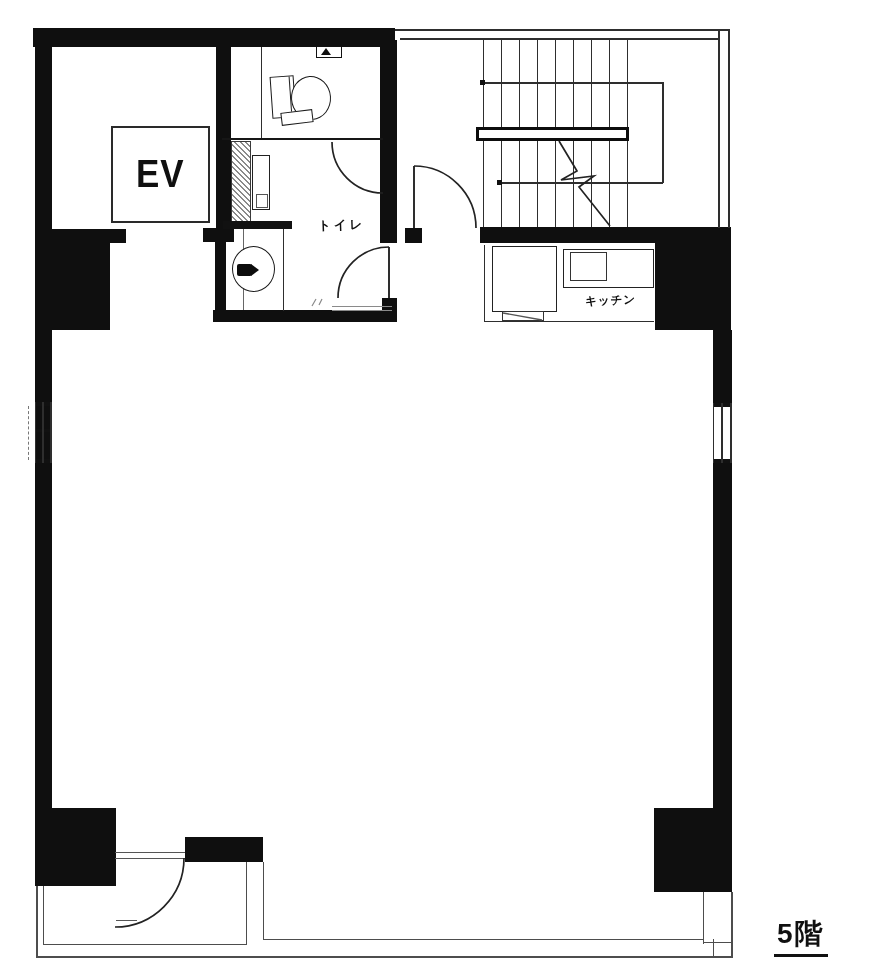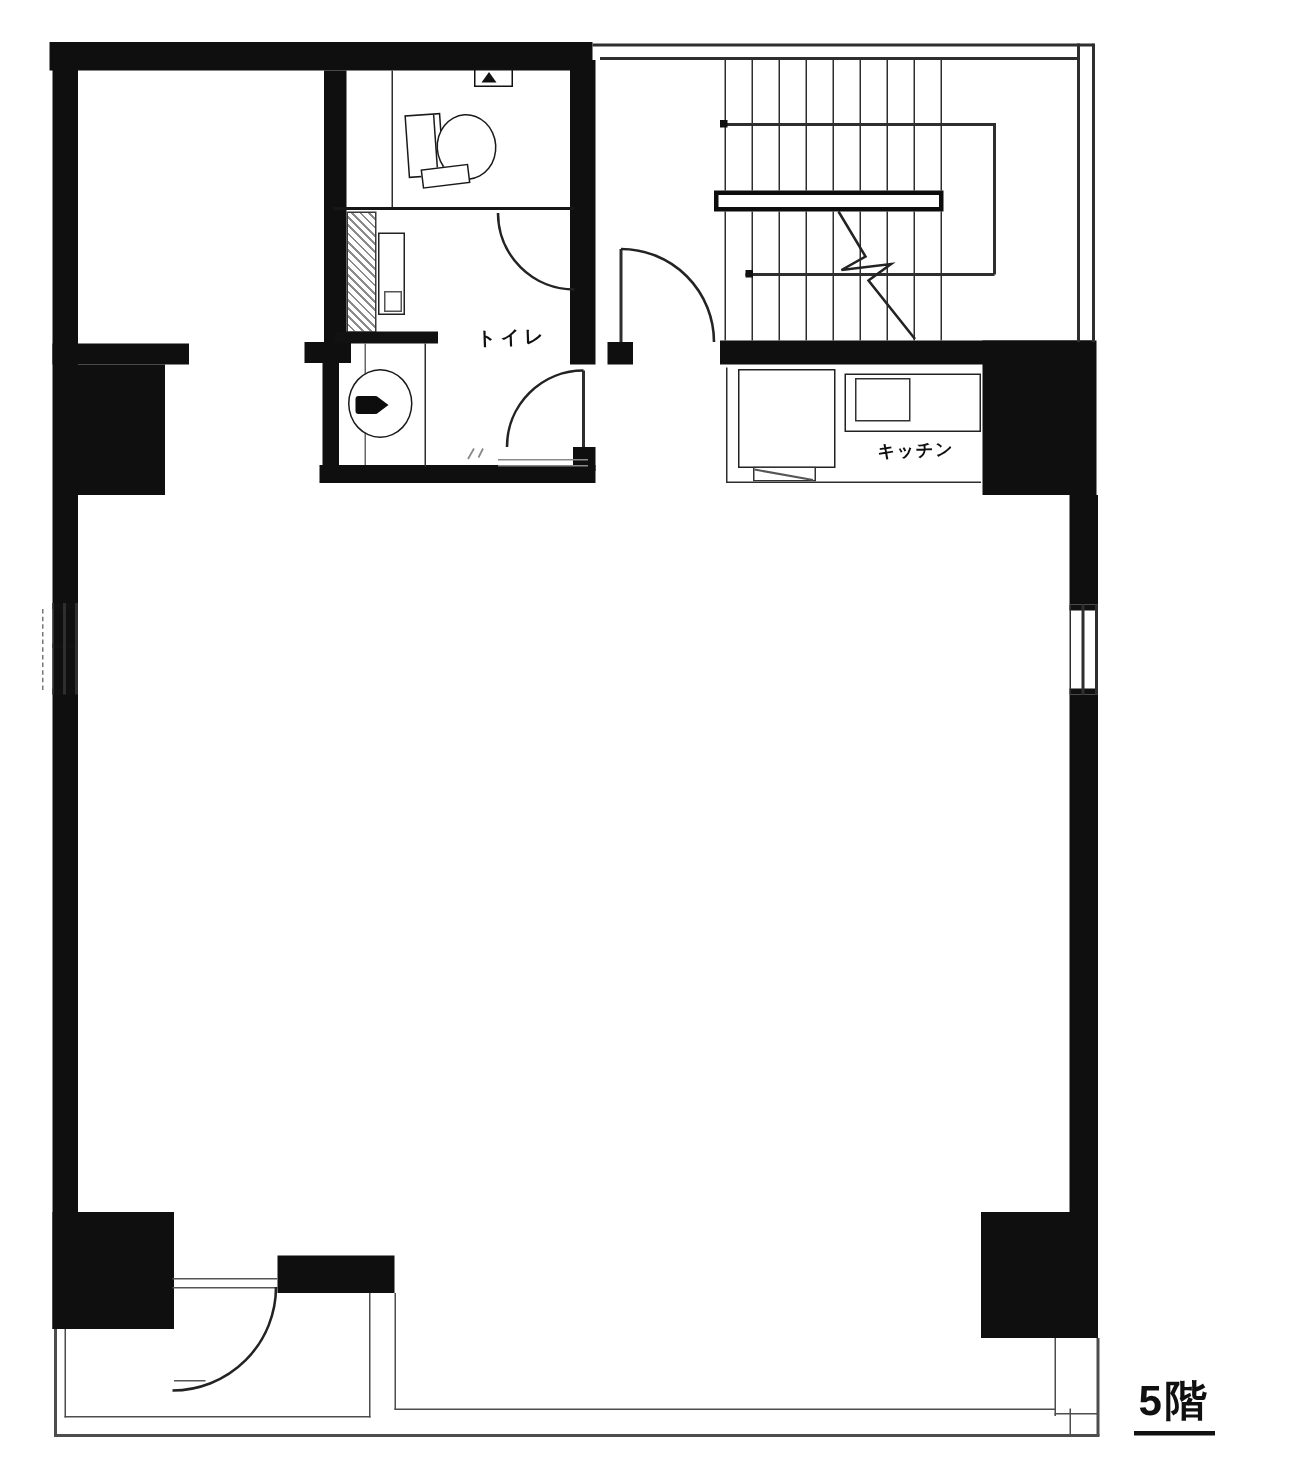--- a/index.html
+++ b/index.html
@@ -96,20 +96,23 @@
   <div class="ln" style="left:413px;top:166px;width:1.5px;height:62px"></div>
   <div class="ln" style="left:388px;top:247px;width:1.5px;height:51px"></div>
 
   <div class="ln" style="left:484px;top:245px;width:1.4px;height:77px"></div>
   <div class="ln" style="left:484px;top:321px;width:170px;height:1.4px"></div>
   <div class="box" style="left:492px;top:246px;width:65px;height:66px;border:1.5px solid #222"></div>
   <div class="box" style="left:502px;top:311px;width:42px;height:10px;border:1.2px solid #333"></div>
   <div class="box" style="left:563px;top:249px;width:91px;height:39px;border:1.5px solid #222"></div>
   <div class="box" style="left:570px;top:252px;width:37px;height:29px;border:1.2px solid #333"></div>
 
+  <div class="box" style="left:111px;top:126px;width:99px;height:97px;border:2px solid #2a2a2a;display:flex;align-items:center;justify-content:center">
+    <span class="lbl" style="position:static;font-size:38px;font-weight:600;transform:scaleX(.92);letter-spacing:1px">EV</span>
+  </div>
 
   <div class="ln" style="left:35px;top:402px;width:17px;height:4px;background:#111"></div>
   <div class="ln" style="left:35px;top:429px;width:17px;height:3px;background:#111"></div>
   <div class="ln" style="left:35px;top:459px;width:17px;height:4px;background:#111"></div>
   <div class="ln" style="left:35px;top:402px;width:1.2px;height:61px"></div>
   <div class="ln" style="left:50px;top:402px;width:1.5px;height:61px"></div>
   <div class="ln" style="left:42px;top:402px;width:1.5px;height:61px"></div>
   <div style="position:absolute;left:28px;top:406px;width:0;height:54px;border-left:1px dashed #777"></div>
 
   <div class="ln" style="left:713px;top:403px;width:19px;height:4px;background:#111"></div>
@@ -138,15 +141,15 @@
     <path class="arc" d="M389,247 A51,51 0 0 0 338,298"></path>
     <path class="arc" d="M414,166 A62,62 0 0 1 476,228"></path>
     <path class="arc" d="M184,858 A69,69 0 0 1 115,927"></path>
     <path class="arc" d="M559,141 L577,171 L561,180 L594,176 L579,187 L610,226"></path>
     <path class="thin" d="M503,313 L542,320"></path>
     <path class="mark" d="M312,306 L316,299 M319,305 L322,299"></path>
   </svg>
 
   <span class="lbl" style="left:318px;top:217px;font-size:12.5px;font-weight:700;letter-spacing:3px;transform:rotate(-2deg)">トイレ</span>
   <span class="lbl" style="left:585px;top:293px;font-size:11.5px;font-weight:700;letter-spacing:1px;transform:rotate(-2deg)">キッチン</span>
-  <span class="lbl" style="left:756px;top:915px;font-size:28px;font-weight:700;letter-spacing:2px;border-bottom:3px solid #111;padding:0 3px 1px">5階</span>
+  <span class="lbl" style="left:774px;top:915px;font-size:28px;font-weight:700;letter-spacing:2px;border-bottom:3px solid #111;padding:0 3px 1px">5階</span>
 
 </div>
 
 </body></html>

